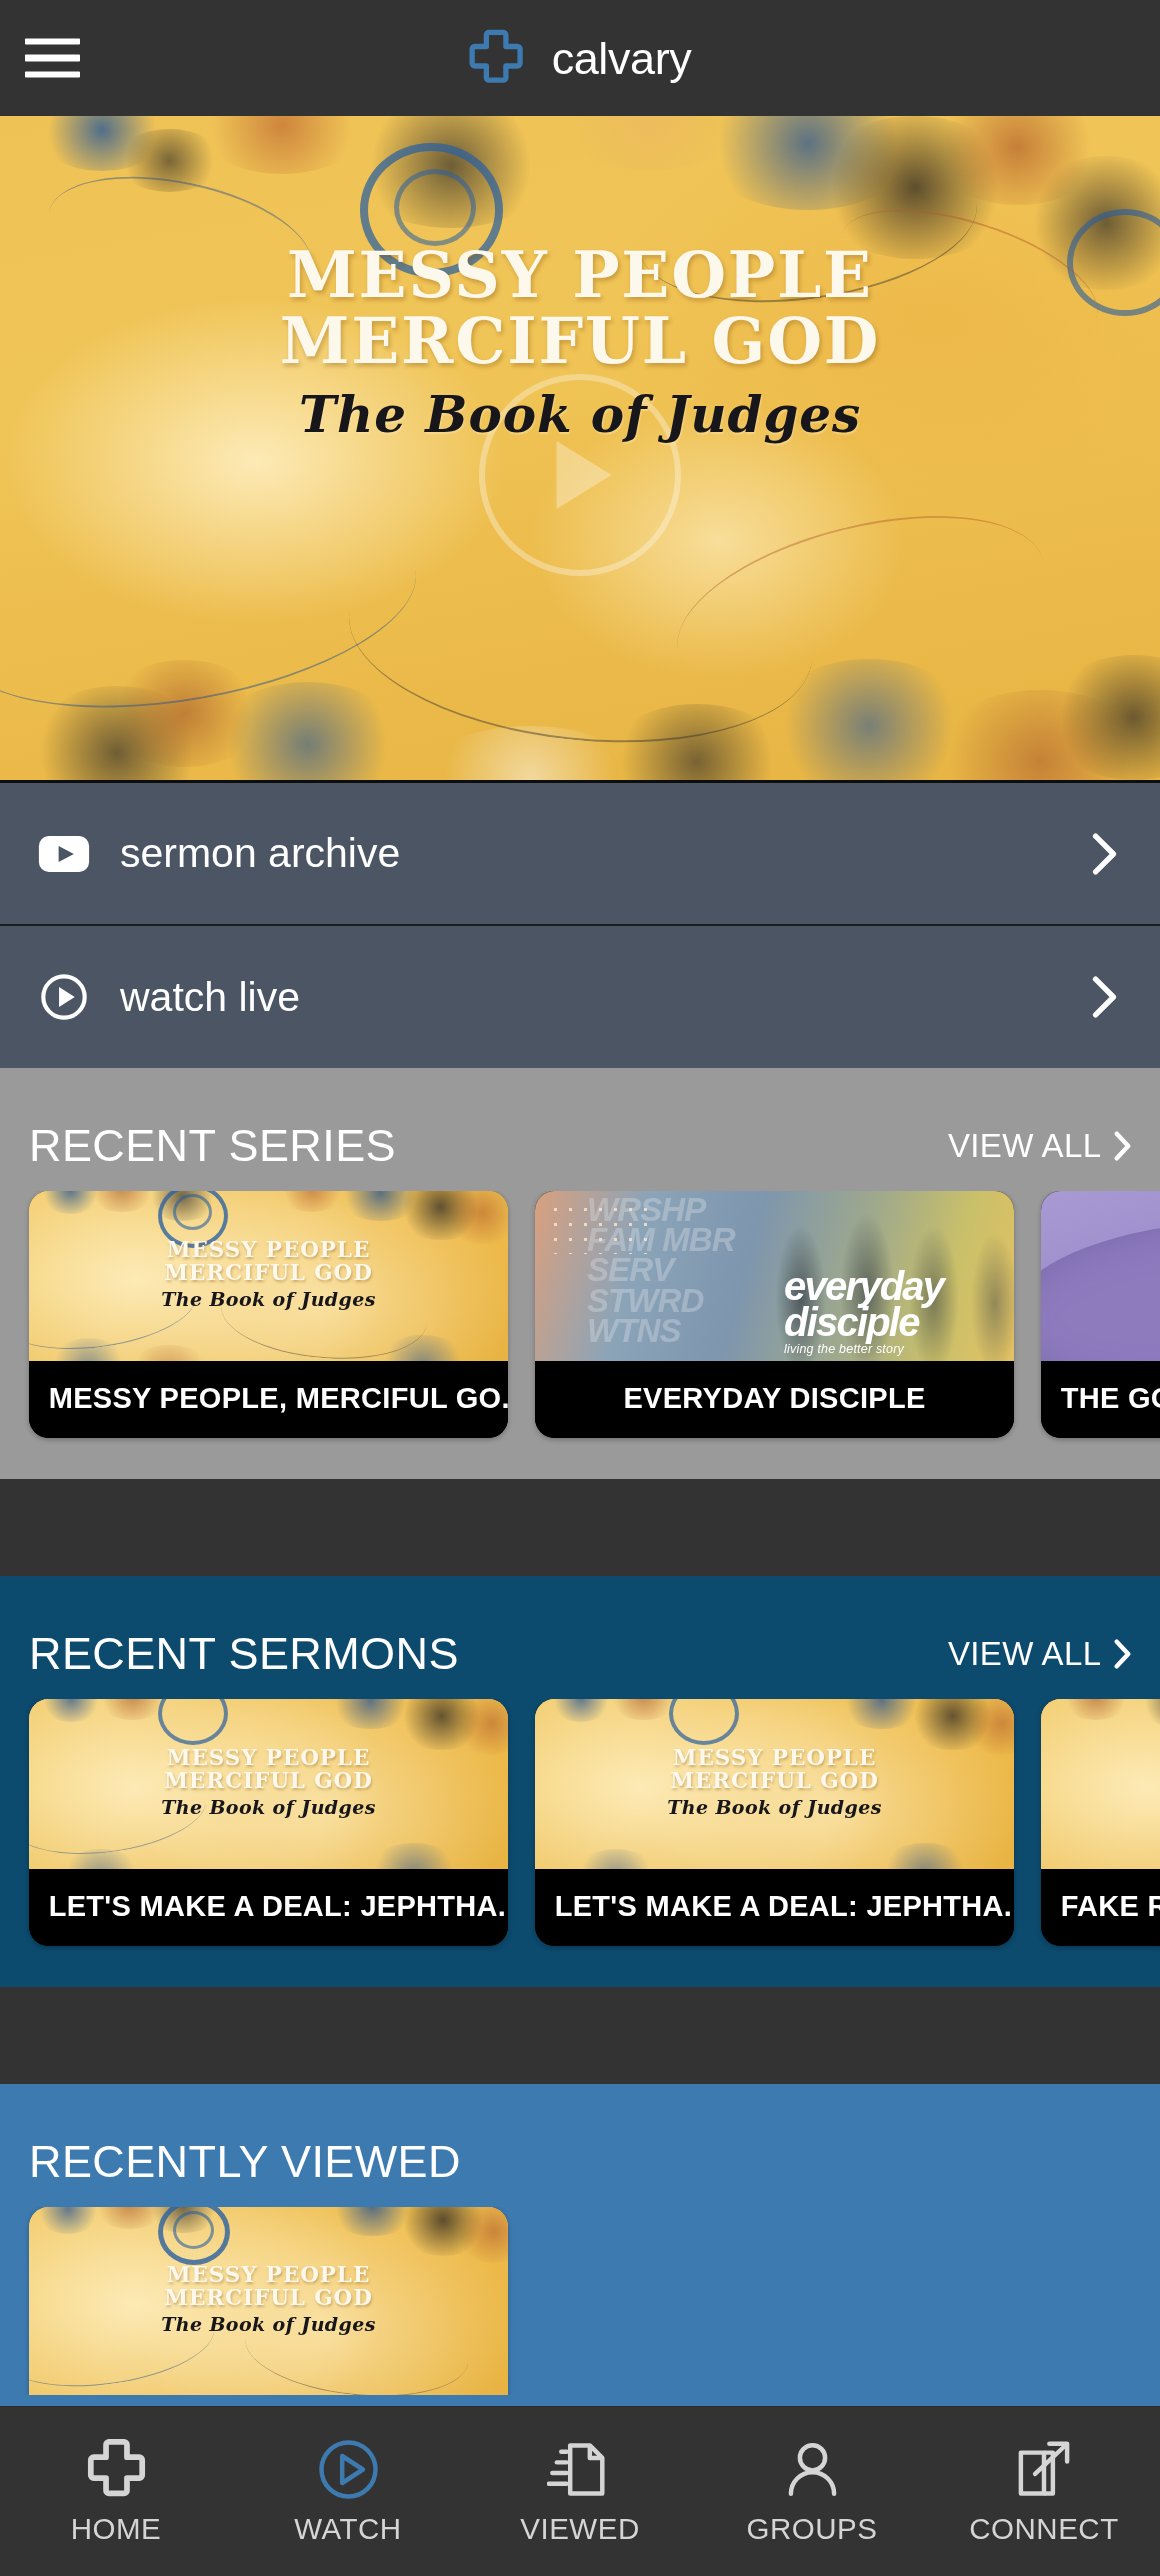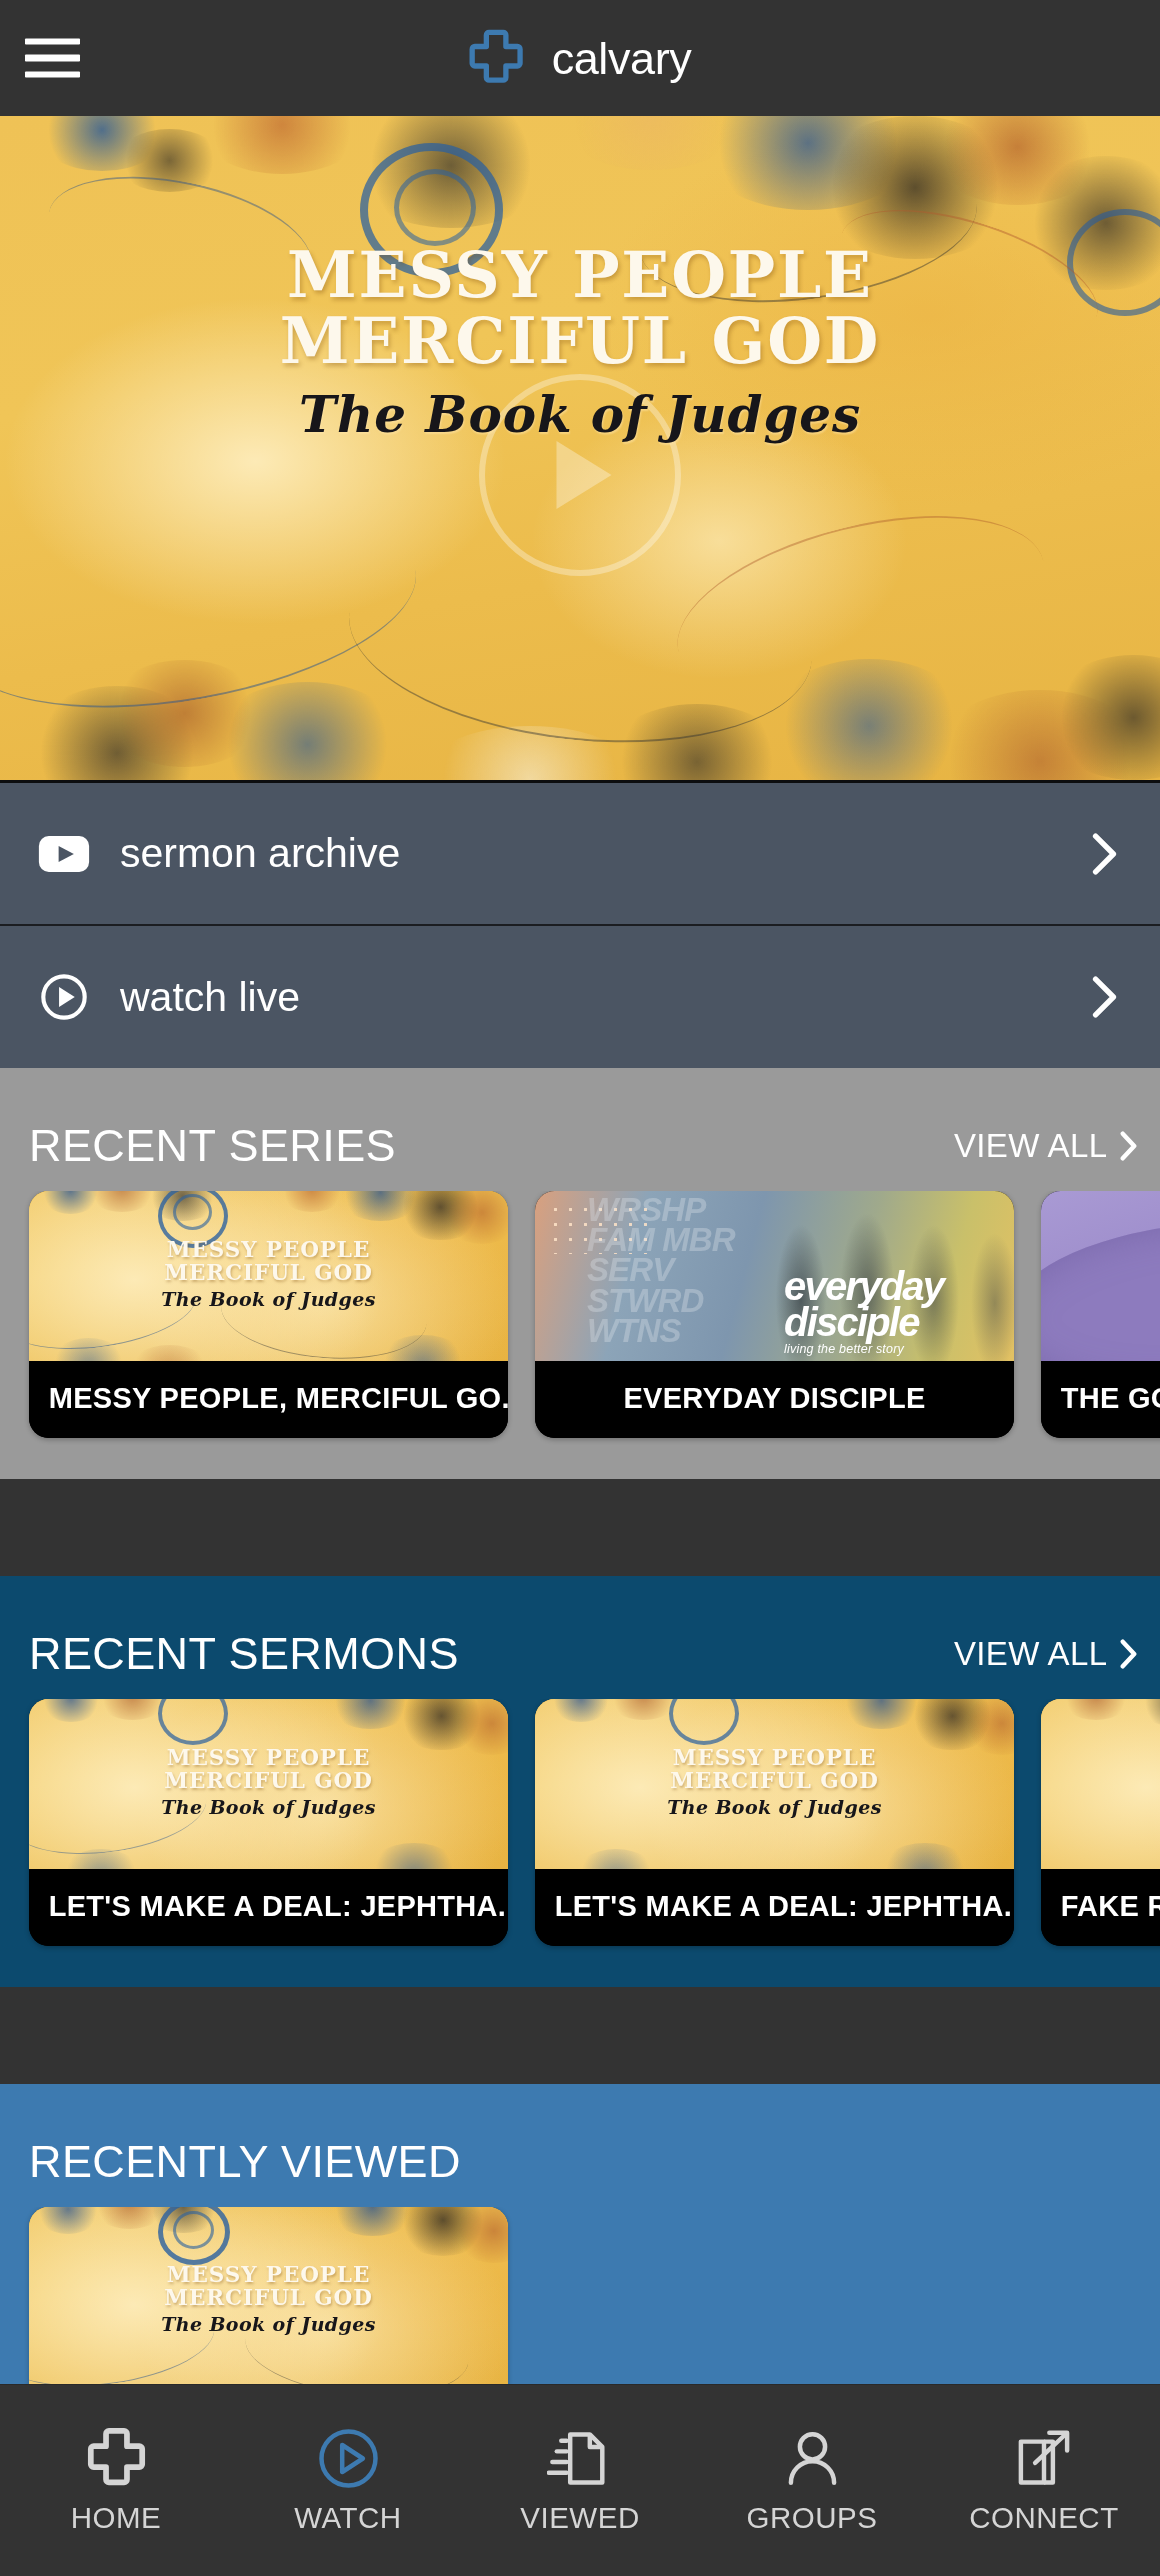--- a/index.html
+++ b/index.html
@@ -85,21 +85,21 @@
     width:25px; height:43px;
   }
 
   
   .section { position:relative; width:1160px; }
   .sec-series     { background:#9a9a9a; }
   .sec-sermons    { background:#0c4a6e; }
   .sec-viewed     { background:#3d7ab0; }
   .sec-head {
     position:relative; display:flex; align-items:flex-end;
-    justify-content:space-between; padding:55px 23px 23px 29px;
+    justify-content:space-between; padding:55px 29px 23px 29px;
   }
   .sec-title {
     font-size:45px; color:#ffffff; font-weight:400;
     letter-spacing:0.4px; line-height:1;
   }
   .sec-viewall {
     display:flex; align-items:center; gap:12.5px; cursor:pointer;
     font-size:33px; color:#ffffff; letter-spacing:0.4px; padding-bottom:2.7px;
   }
   .sec-viewall svg { width:17px; height:30px; display:block; }
@@ -162,21 +162,21 @@
   .art-gospel { position:absolute; inset:0; overflow:hidden;
     background:linear-gradient(160deg,#a99ad4 0%, #9b8ac9 40%, #8f7dc0 100%); }
   .art-gospel .rock {
     position:absolute; left:-6%; top:18%; width:86%; height:96%;
     background:#8d7bbe; border-radius:44% 38% 30% 46%; transform:rotate(-6deg);
     box-shadow:inset 0 0 36px rgba(110,94,160,.6);
   }
 
   
   .bottom-nav {
-    position:absolute; bottom:0; left:0; width:1160px; height:192px;
+    position:absolute; bottom:0; left:0; width:1160px; height:170px;
     background:#333333; display:flex; align-items:center;
     border-top:1.8px solid #2a2a2a; z-index:20;
   }
   .nav-item {
     flex:1; height:100%; display:flex; flex-direction:column;
     align-items:center; justify-content:center; gap:9.8px; cursor:pointer;
   }
   .nav-icon { height:66px; display:flex; align-items:center; justify-content:center; }
   .nav-label { font-size:29.5px; color:#d5d5d5; letter-spacing:0.5px; }
   .nav-item.active .nav-label { color:#d5d5d5; }

